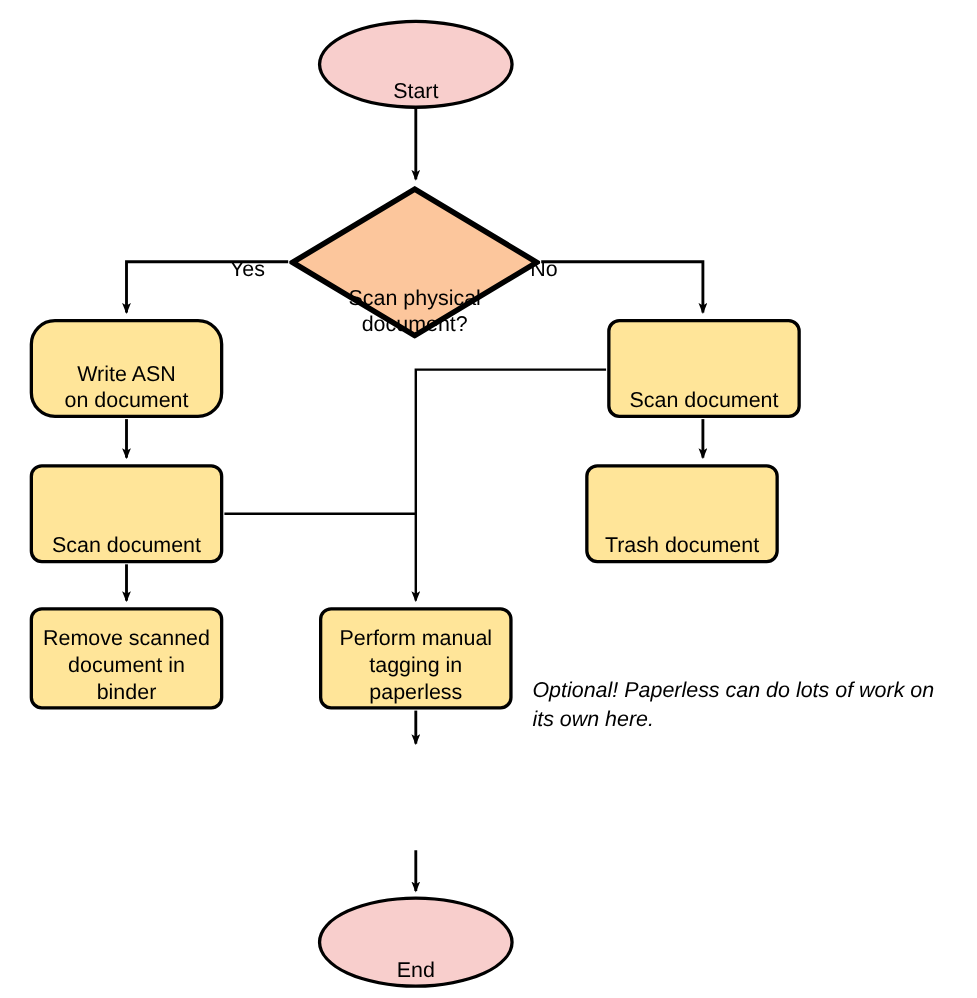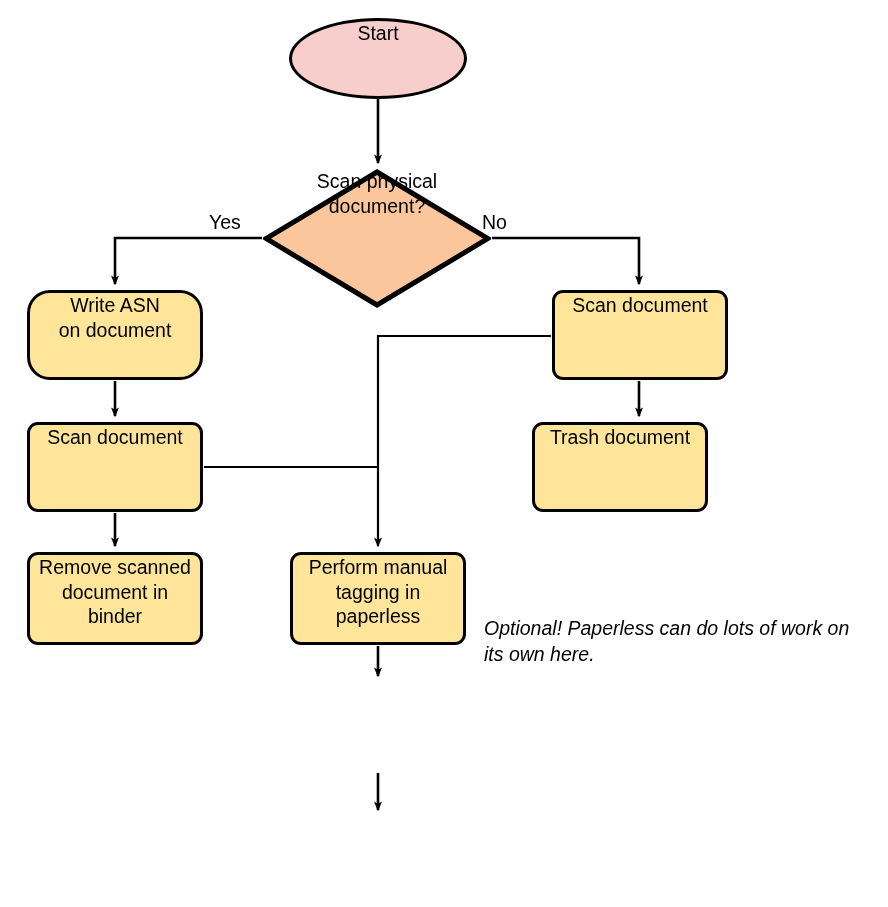--- a/index.html
+++ b/index.html
@@ -24,21 +24,21 @@
     left: 0;
     top: 0;
     width: 888px;
     height: 907px;
     pointer-events: none;
   }
   .node {
     position: absolute;
     box-sizing: border-box;
     display: flex;
-    align-items: flex-start;
+    align-items: flex-end;
     justify-content: center;
     text-align: center;
     color: #000000;
     font-size: 19.5px;
     line-height: 1.26;
     white-space: pre-line;
     border: 3px solid #000000;
   }
   .node.terminator {
     border-radius: 50%;
@@ -61,20 +61,21 @@
     position: relative;
     z-index: 2;
     width: 78%;
   }
   .edge-label {
     position: absolute;
     color: #000000;
     font-size: 19.5px;
     line-height: 1.2;
     white-space: nowrap;
+    margin-top: 23px;
   }
   .note {
     position: absolute;
     color: #000000;
     font-size: 19.5px;
     line-height: 1.33;
     font-style: italic;
     white-space: pre-line;
   }
 </style>
@@ -154,14 +155,17 @@
 tagging in
 paperless</span>
   </div>
 
   <div class="note" style="left:484px; top:590px; width:396px;">
     <span>Optional! Paperless can do lots of work on
 its own here.</span>
   </div>
 
 
+  <div class="node terminator" style="left:289px; top:815px; width:178px; height:83px; background:#f8cecc;">
+    <span>End</span>
+  </div>
 
 </div>
 
 </body></html>

